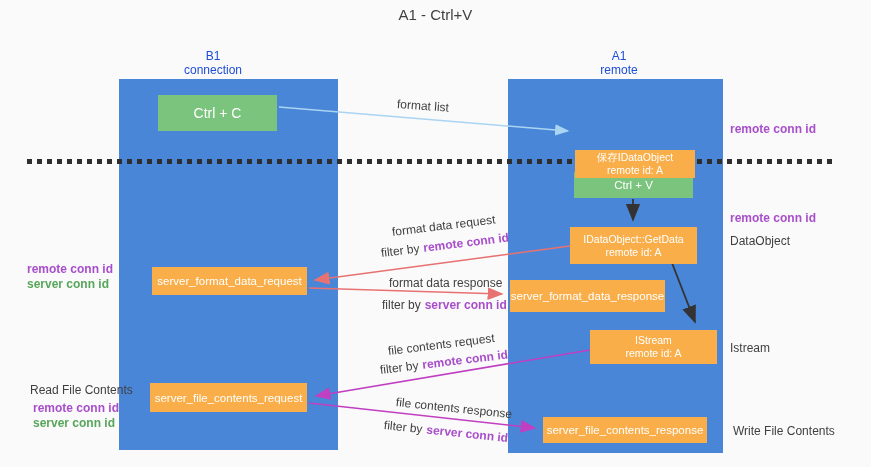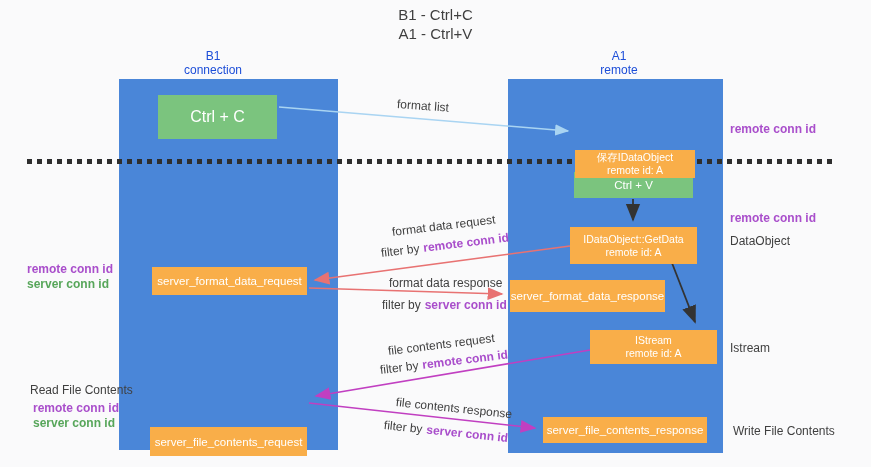--- a/index.html
+++ b/index.html
@@ -15,28 +15,28 @@
 
   .arrows{position:absolute;left:0;top:0;z-index:3;pointer-events:none;}
 
   .box{position:absolute;z-index:4;display:flex;flex-direction:column;align-items:center;
     justify-content:center;color:#fff;text-align:center;white-space:nowrap;}
   .box.orange{background:#F9AE49;}
   .box.green{background:#7BC47E;}
   .box .l1,.box .l2{display:block;line-height:13px;font-size:10.5px;}
   .box.single{font-size:11.5px;}
 
-  #box-ctrl-c{left:158px;top:95px;width:119px;height:44px;font-size:16px;}
+  #box-ctrl-c{left:158px;top:95px;width:119px;height:36px;font-size:14px;}
   #box-ctrl-v{left:574px;top:172px;width:119px;height:26px;font-size:11.5px;}
   #box-save{left:575px;top:118px;width:120px;height:28px;margin-top:32px;}
   #box-getdata{left:570px;top:227px;width:127px;height:37px;}
   #box-istream{left:590px;top:330px;width:127px;height:34px;}
   #box-format-request{left:152px;top:267px;width:155px;height:28px;}
   #box-format-response{left:510px;top:280px;width:155px;height:32px;}
-  #box-file-request{left:150px;top:383px;width:157px;height:29px;margin-top:44px;}
+  #box-file-request{left:150px;top:383px;width:157px;height:29px;}
   #box-file-response{left:543px;top:417px;width:164px;height:26px;}
 
   .lbl{position:absolute;z-index:5;font-size:12px;color:#3F3F3F;white-space:nowrap;}
   .bold-purple{color:#A94ECB;font-weight:bold;}
   .bold-green{color:#57A65A;font-weight:bold;}
   .filter-by{margin-right:4px;}
   .rot-up{transform:rotate(-7deg);transform-origin:left center;}
   .rot-down{transform:rotate(6deg);transform-origin:left center;}
   .rot-slight{transform:rotate(4deg);transform-origin:left center;}
 
@@ -46,21 +46,20 @@
     font-size:12px;color:#1d4ed8;line-height:14px;}
   #header-left{left:133px;}
   #header-right{left:539px;}
 </style>
 </head>
 <body>
 
 <div id="canvas">
 
   <div id="title">
-    <div>B1 - Ctrl+C</div>
     <div>A1 - Ctrl+V</div>
   </div>
 
   <div id="header-left" class="lane-header">
     <div>B1</div>
     <div>connection</div>
   </div>
   <div id="header-right" class="lane-header">
     <div>A1</div>
     <div>remote</div>

